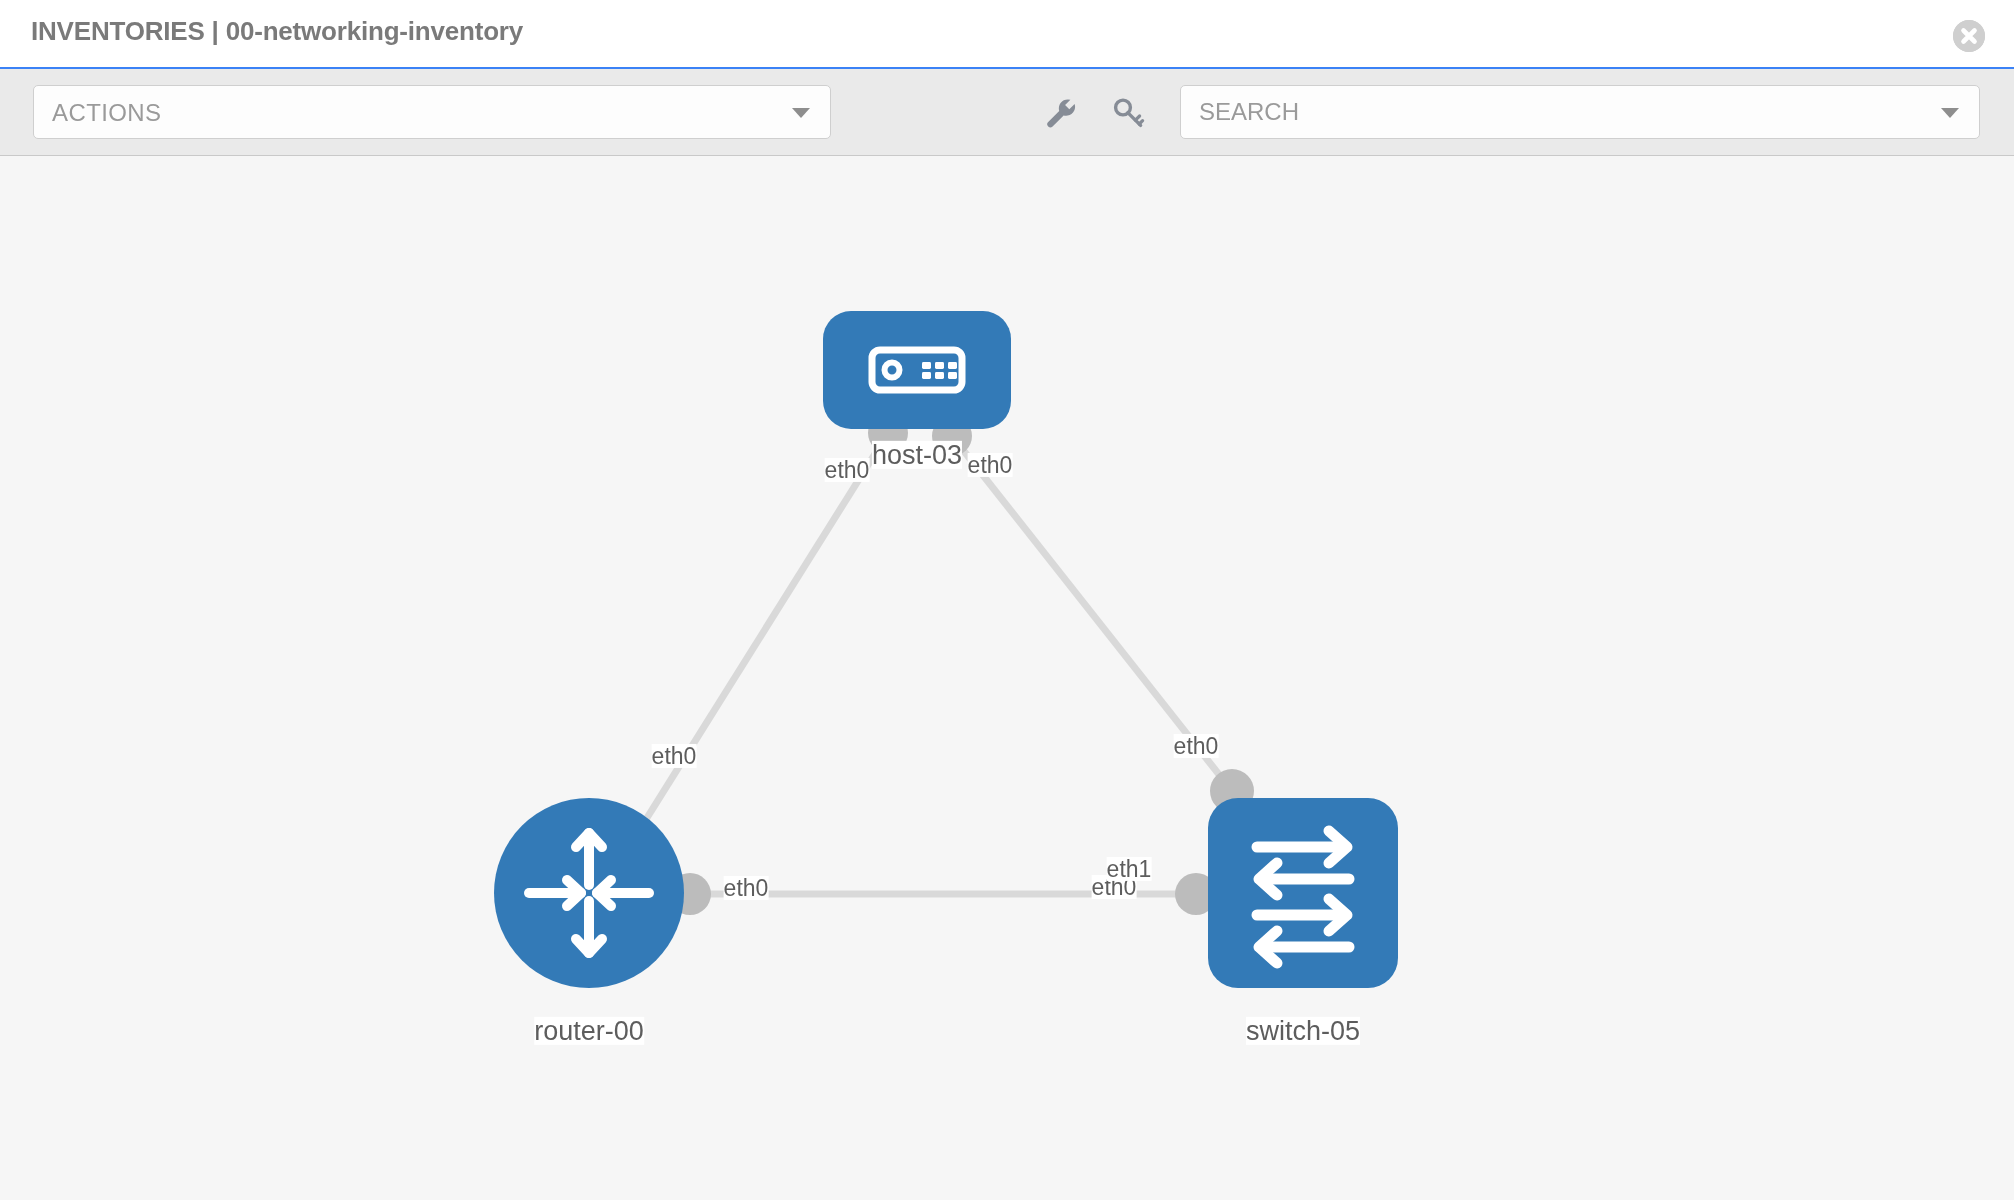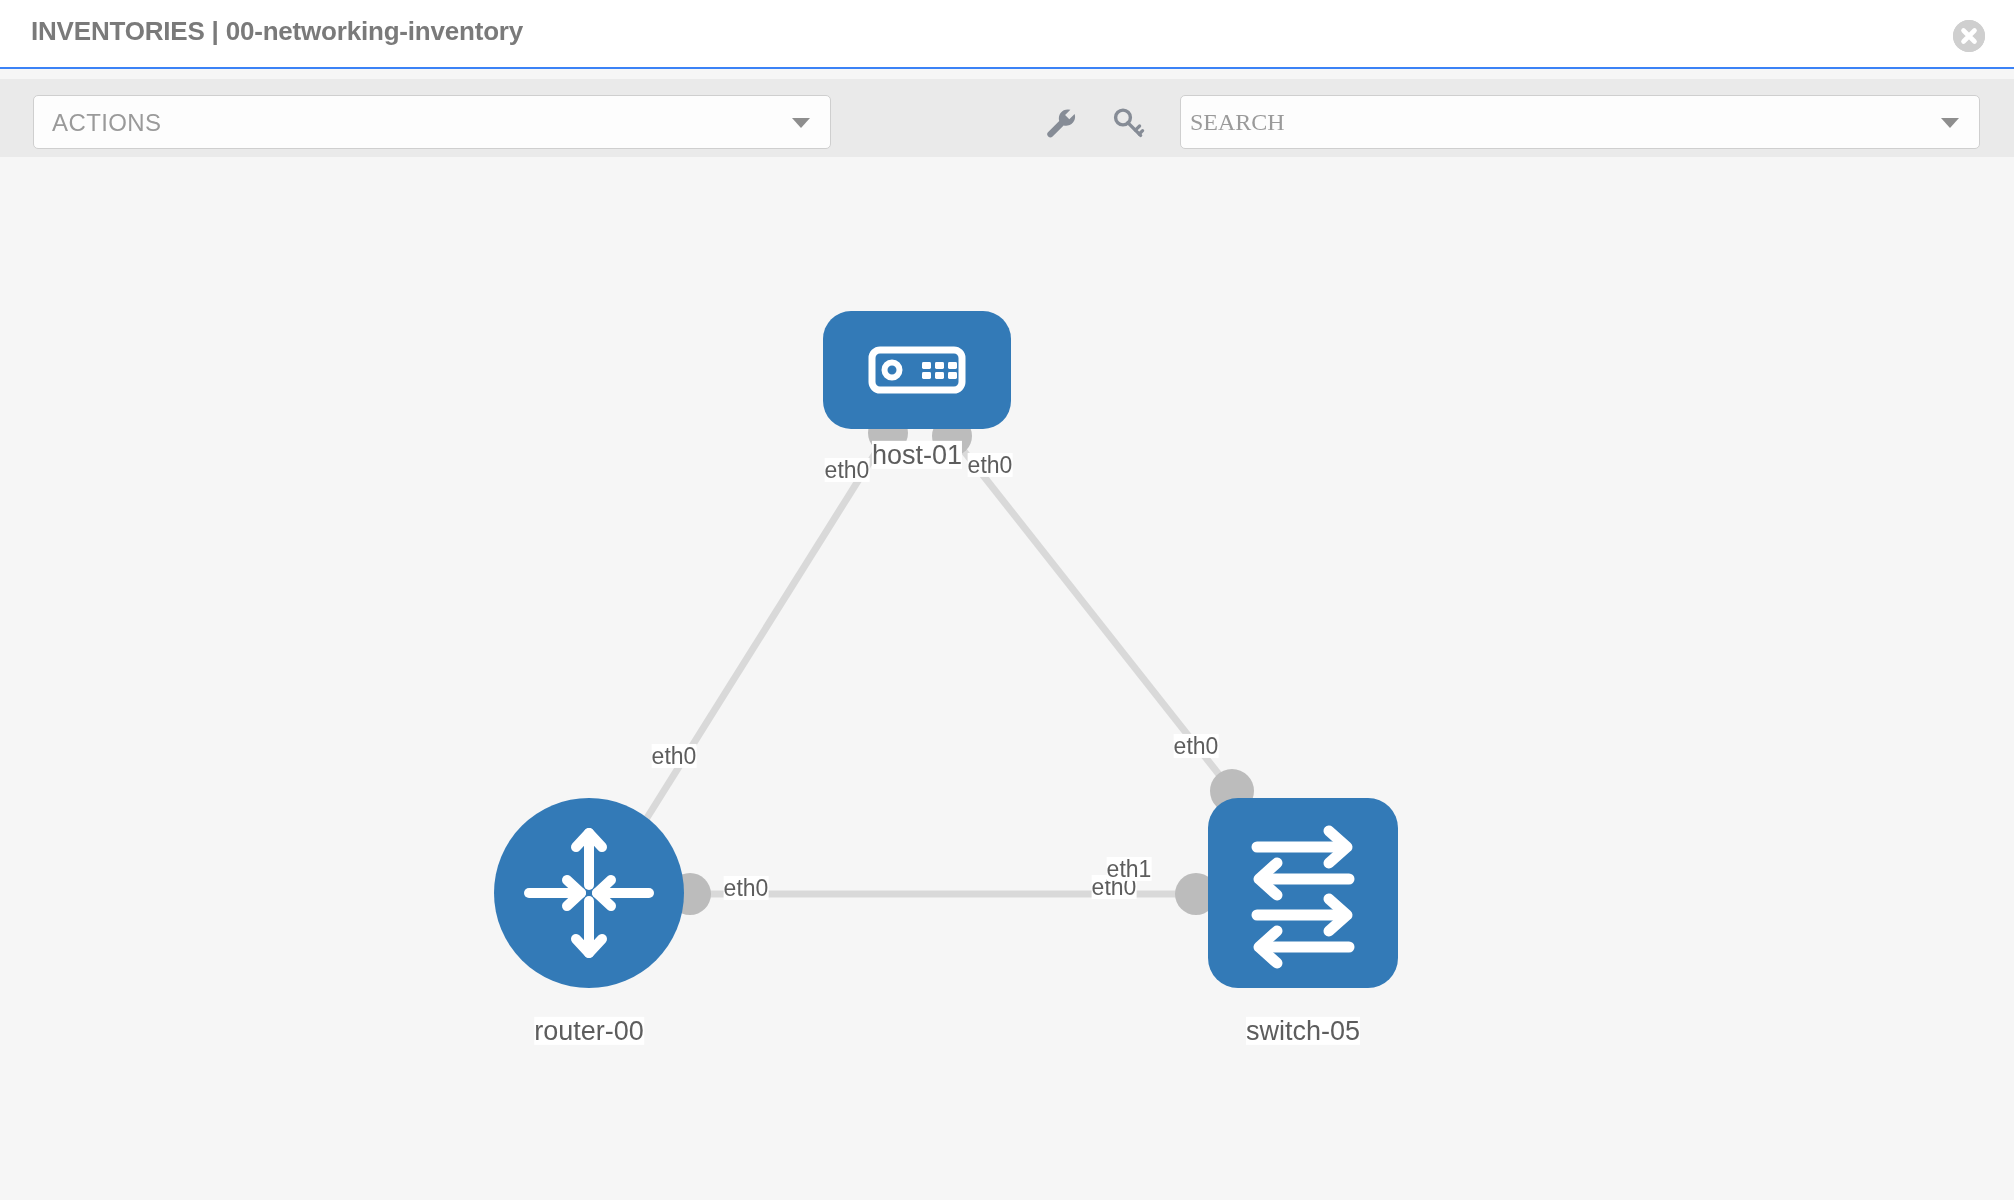--- a/index.html
+++ b/index.html
@@ -51,21 +51,20 @@
   .close-btn svg { display: block; }
 
   
   .toolbar {
     position: absolute;
     left: 0; top: 69px;
     width: 2014px;
     height: 87px;
     background: #eaeaea;
     border-bottom: 1px solid #c9c9c9;
-    margin-top: 10px;
   }
   .actions-select {
     position: absolute;
     left: 33px;
     top: 16px;
     width: 798px;
     height: 54px;
     background: #fdfdfd;
     border: 1px solid #cfcfcf;
     border-radius: 5px;
@@ -112,23 +111,23 @@
     border-radius: 5px;
   }
   .search-input {
     position: absolute;
     left: 0; top: 0;
     width: 760px;
     height: 52px;
     border: 0;
     background: transparent;
     outline: none;
-    padding: 0 9px;
+    padding: 0 18px;
     font-size: 24px;
-    font-family: Liberation Serif, serif;
+    font-family: Liberation Sans, sans-serif;
     color: #555;
   }
   .search-input::placeholder { color: #9a9a9a; }
 
   
   .canvas {
     position: absolute;
     left: 0; top: 157px;
     width: 2014px;
     height: 1043px;
@@ -253,21 +252,21 @@
           <path d="M46 -14 L-42 -14"></path>
           <path d="M-26 -30 L-44 -14 L-26 2"></path>
           <path d="M-46 22 L42 22"></path>
           <path d="M26 6 L44 22 L26 38"></path>
           <path d="M46 54 L-42 54"></path>
           <path d="M-26 38 L-44 54 L-26 70"></path>
         </g>
       </g>
     </svg>
 
-    <div class="chip node-name" style="left:917px; top:298px;">host-01</div>
+    <div class="chip node-name" style="left:917px; top:298px;">host-03</div>
     <div class="chip node-name" style="left:589px; top:874px;">router-00</div>
     <div class="chip node-name" style="left:1303px; top:874px;">switch-05</div>
 
     <div class="chip iface" style="left:847px; top:313px;">eth0</div>
     <div class="chip iface" style="left:674px; top:599px;">eth0</div>
 
     <div class="chip iface" style="left:990px; top:308px;">eth0</div>
     <div class="chip iface" style="left:1196px; top:589px;">eth0</div>
 
     <div class="chip iface" style="left:746px; top:731px;">eth0</div>

